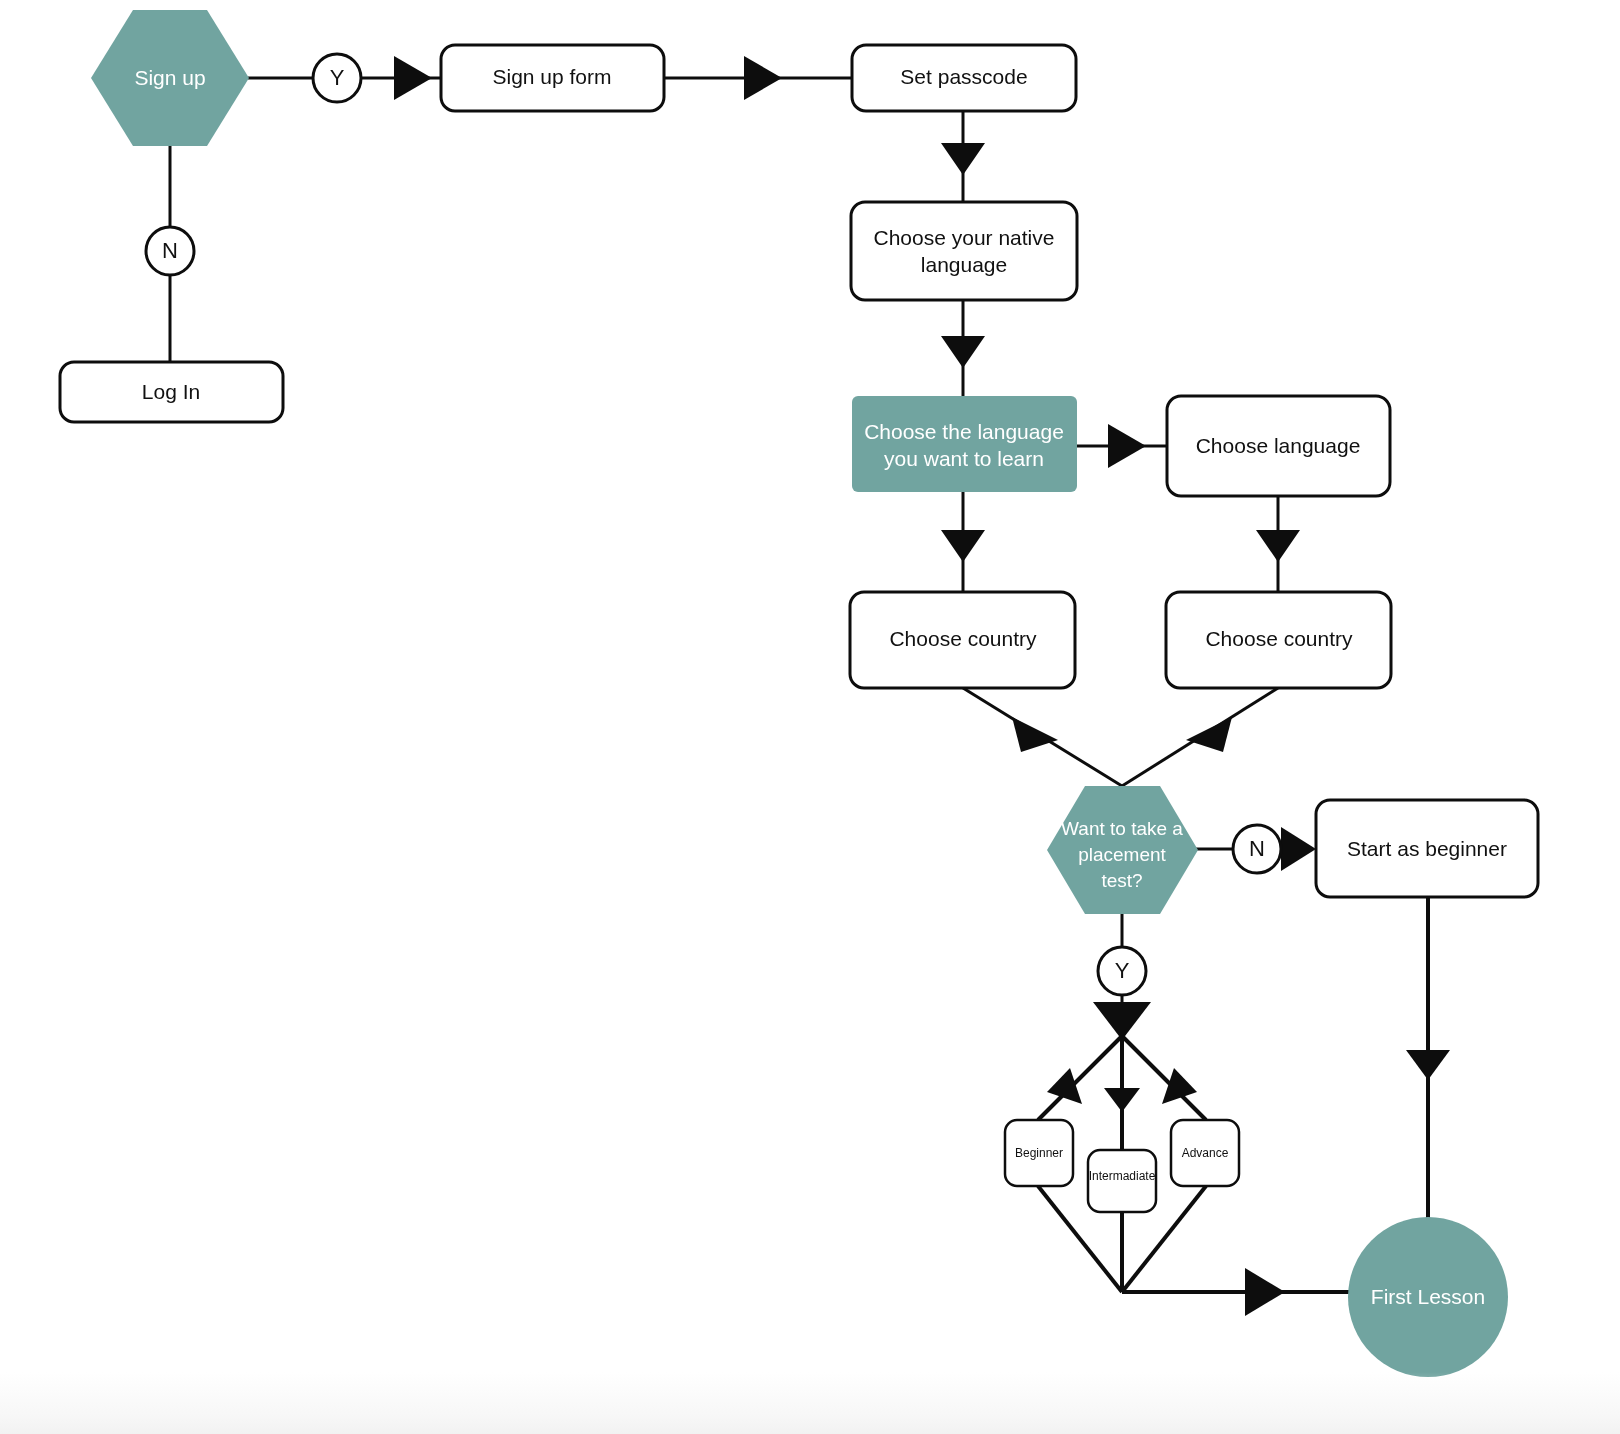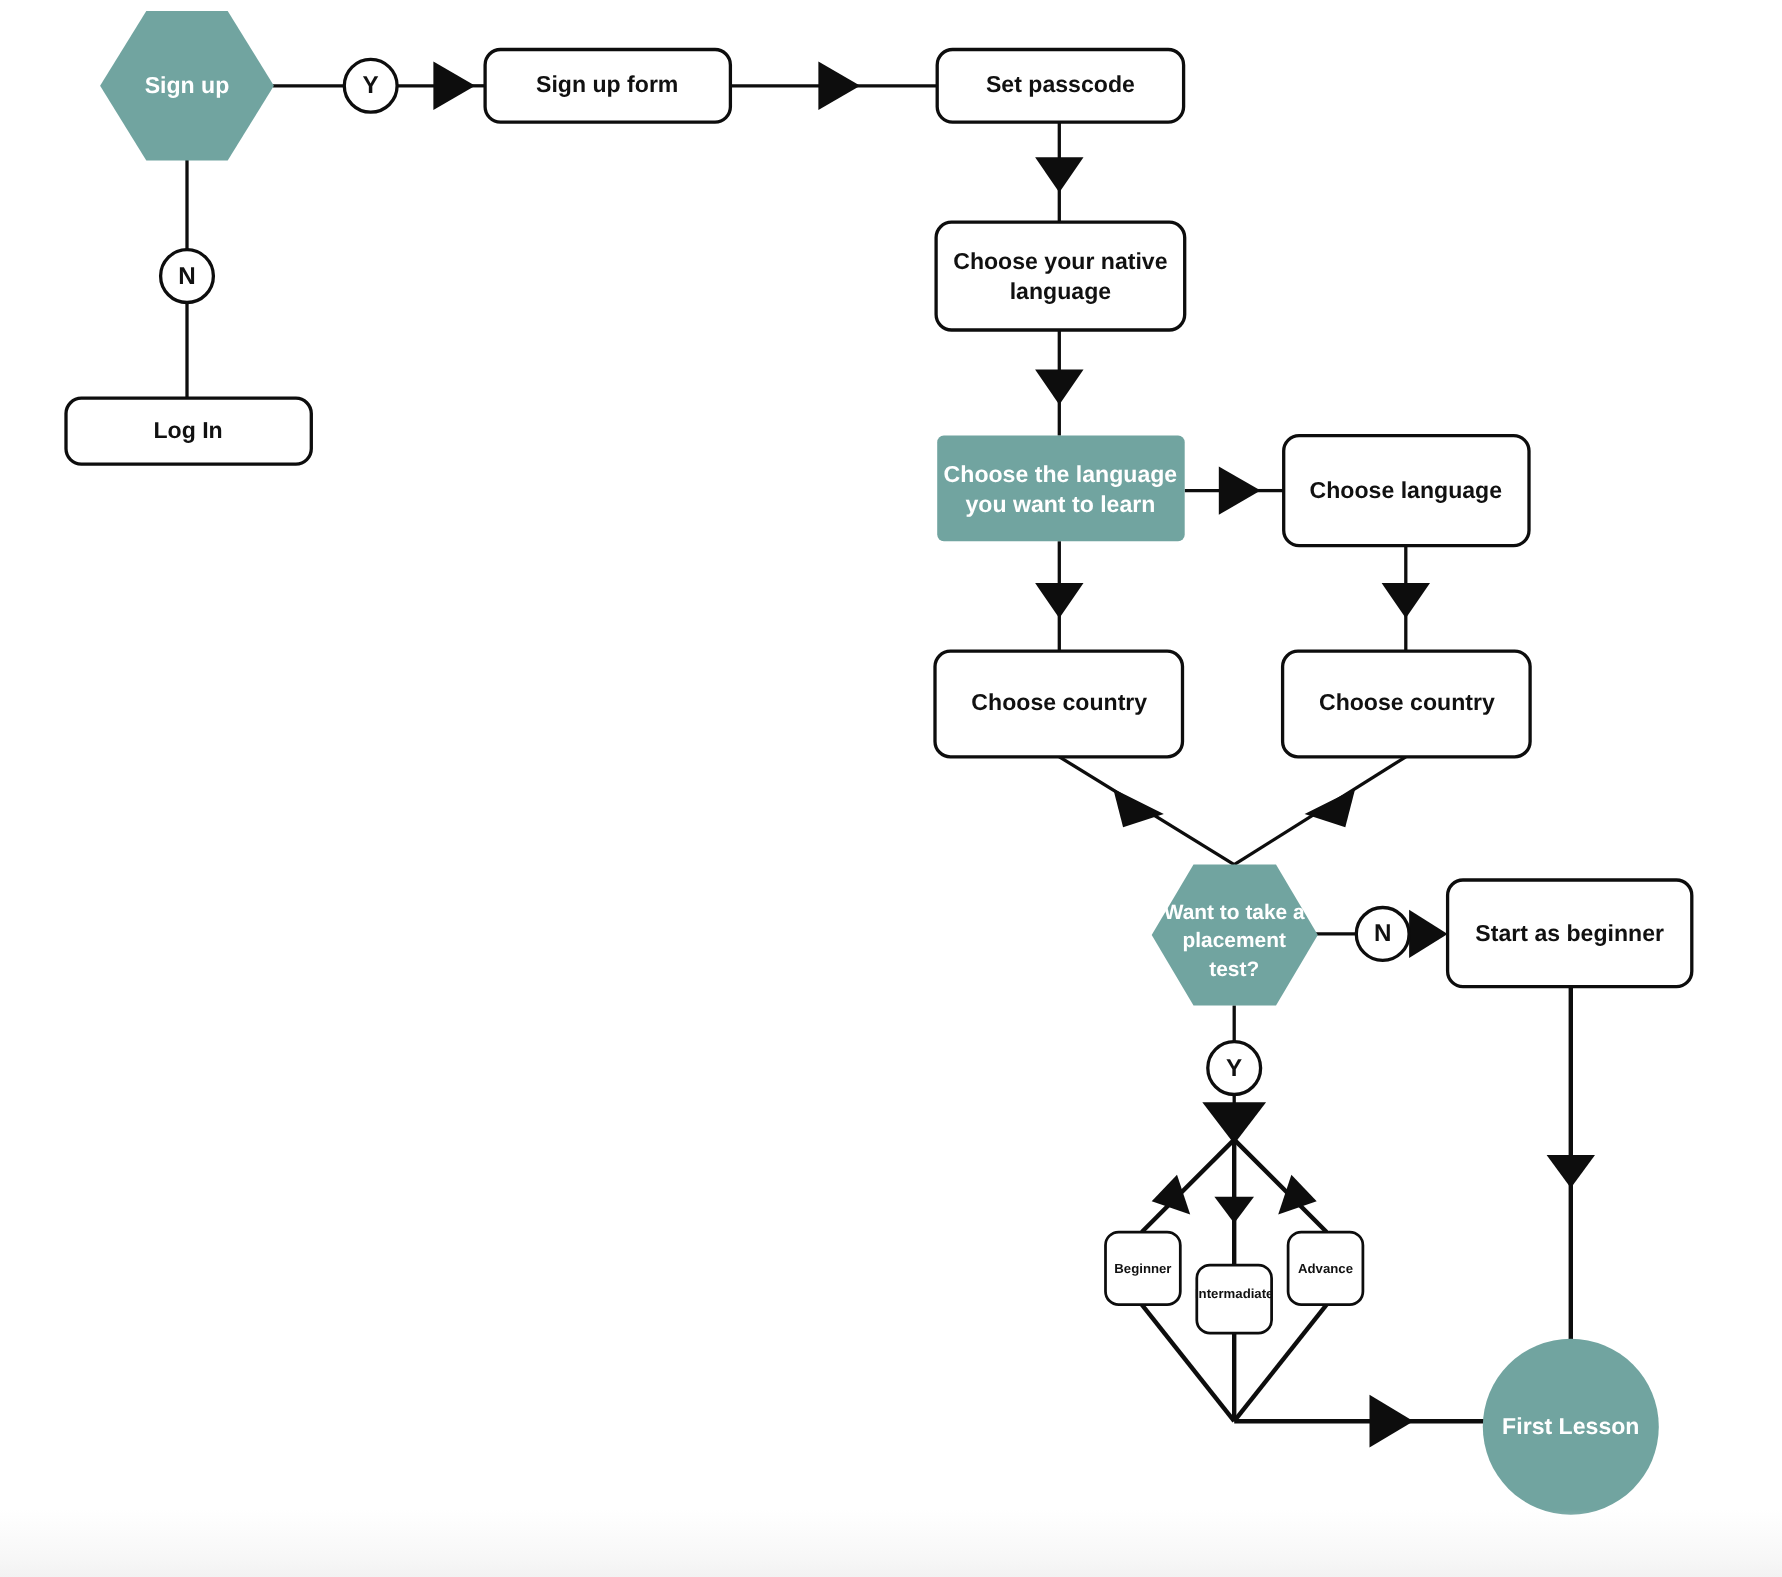--- a/index.html
+++ b/index.html
@@ -10,21 +10,20 @@
   }
   body {
     font-family: "Liberation Sans", sans-serif;
   }
   #canvas-wrap {
     position: relative;
     width: 1620px;
     height: 1434px;
     background: #ffffff;
     overflow: hidden;
-    font-weight: bold;
   }
   #flow-svg {
     position: absolute;
     top: 0;
     left: 0;
     width: 1620px;
     height: 1434px;
     display: block;
   }
   .node-shape {

